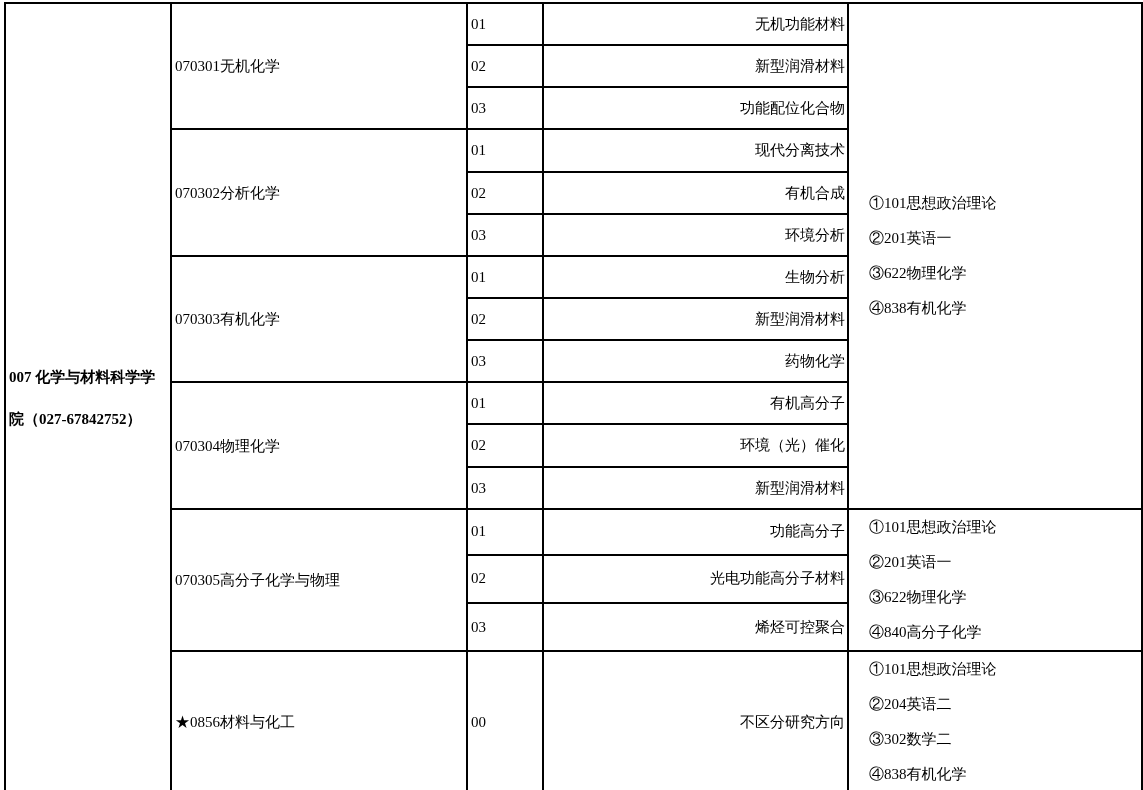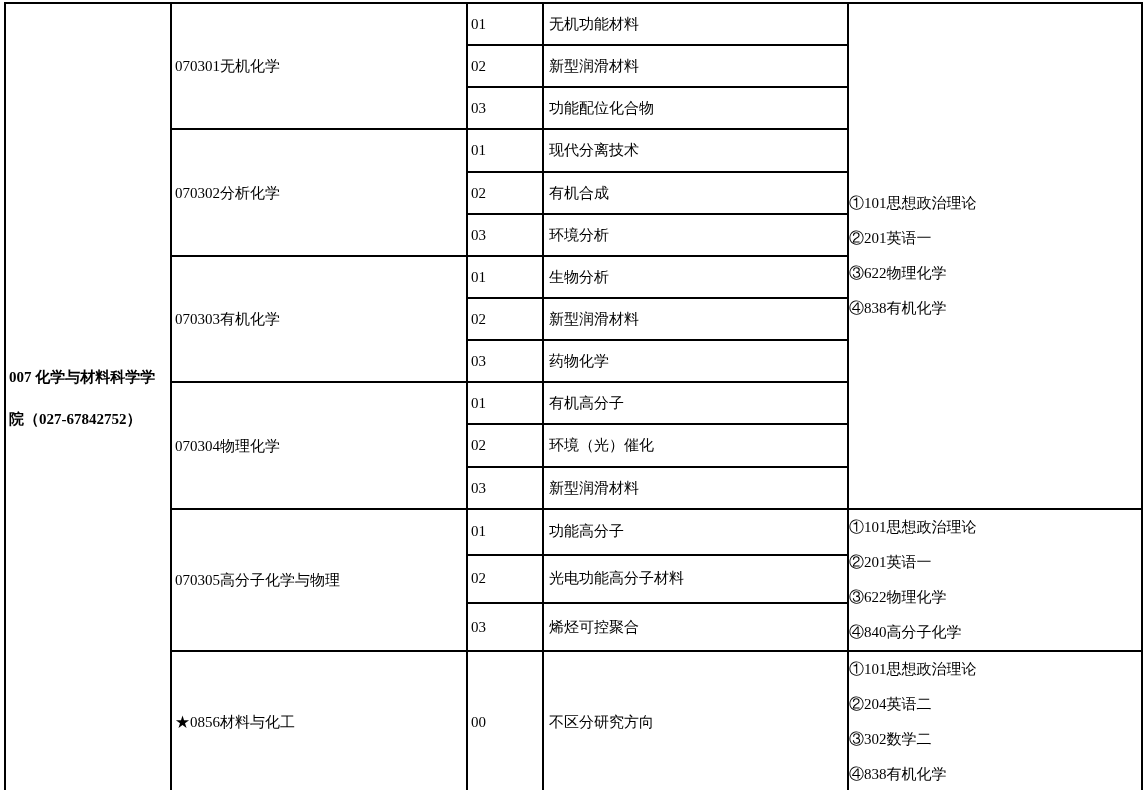--- a/index.html
+++ b/index.html
@@ -33,23 +33,24 @@
     padding-left: 3px;
   }
   td.major {
     line-height: 20px;
     border-radius: 32px;
   }
   td.dcode {
   }
   td.dname {
     padding-left: 5px;
+    text-align: right;
   }
   td.exam {
-    padding-left: 0;
+    padding-left: 20px;
   }
   td.exam .exam-line {
     line-height: 35px;
     white-space: nowrap;
   }
 </style>
 </head>
 <body>
 
 <table class="admissions">

